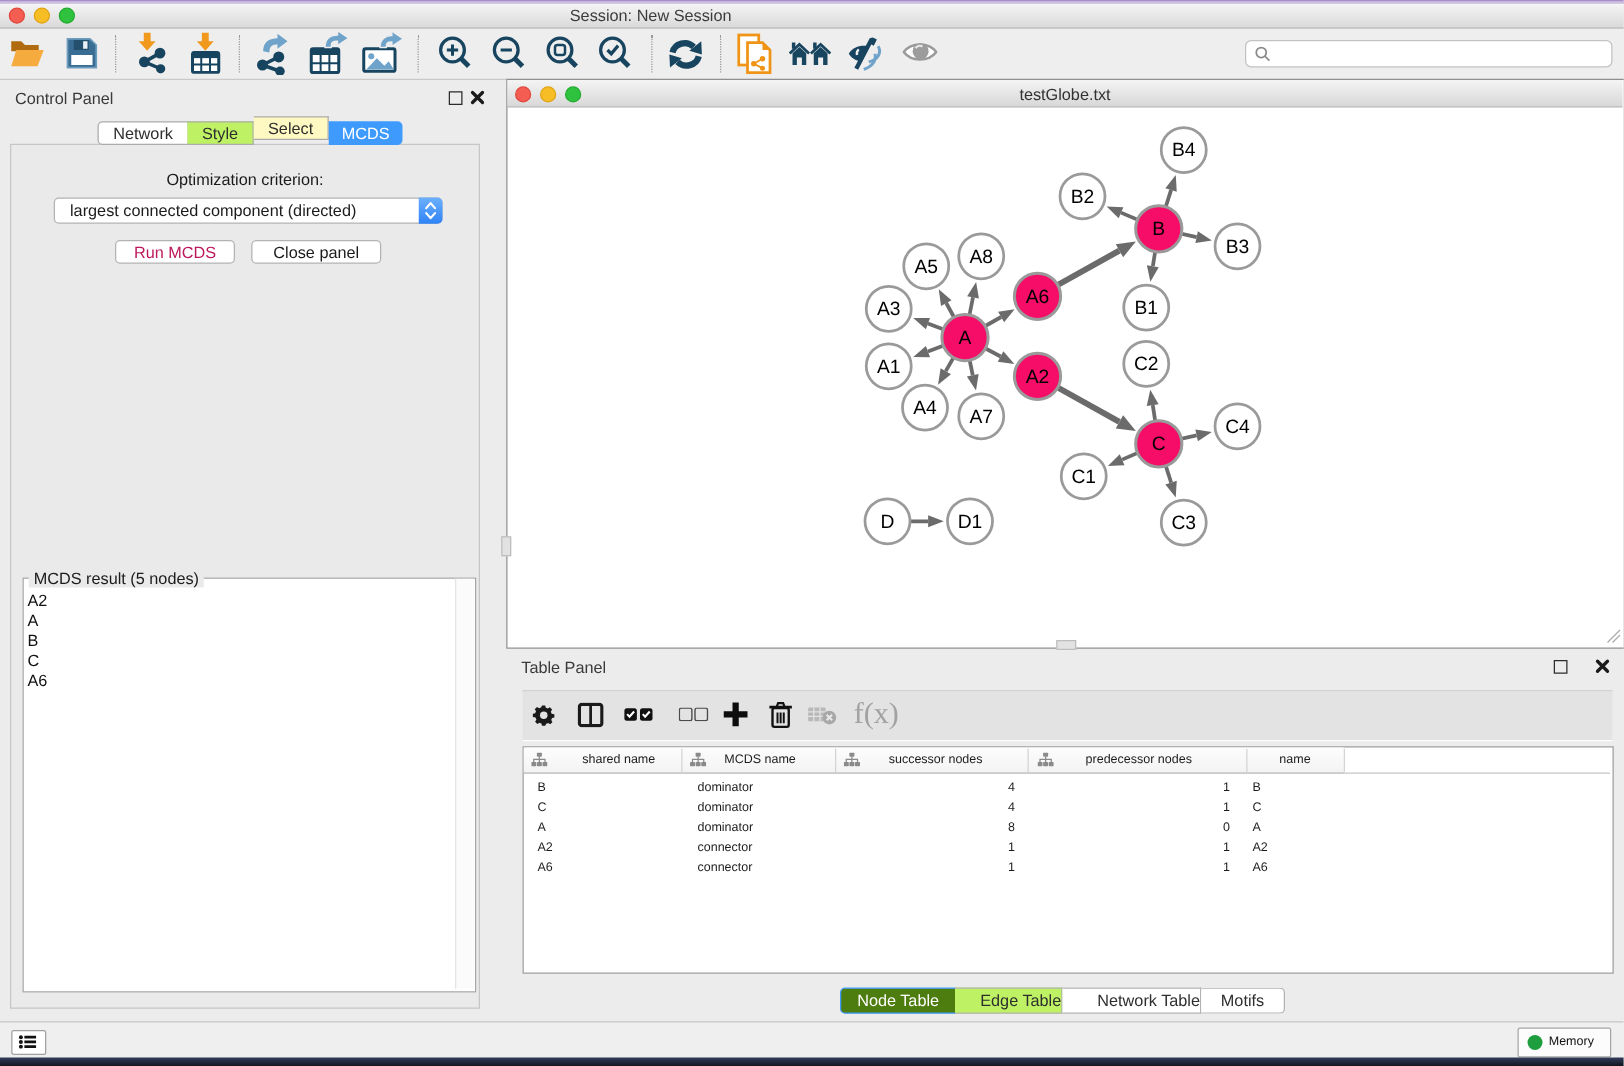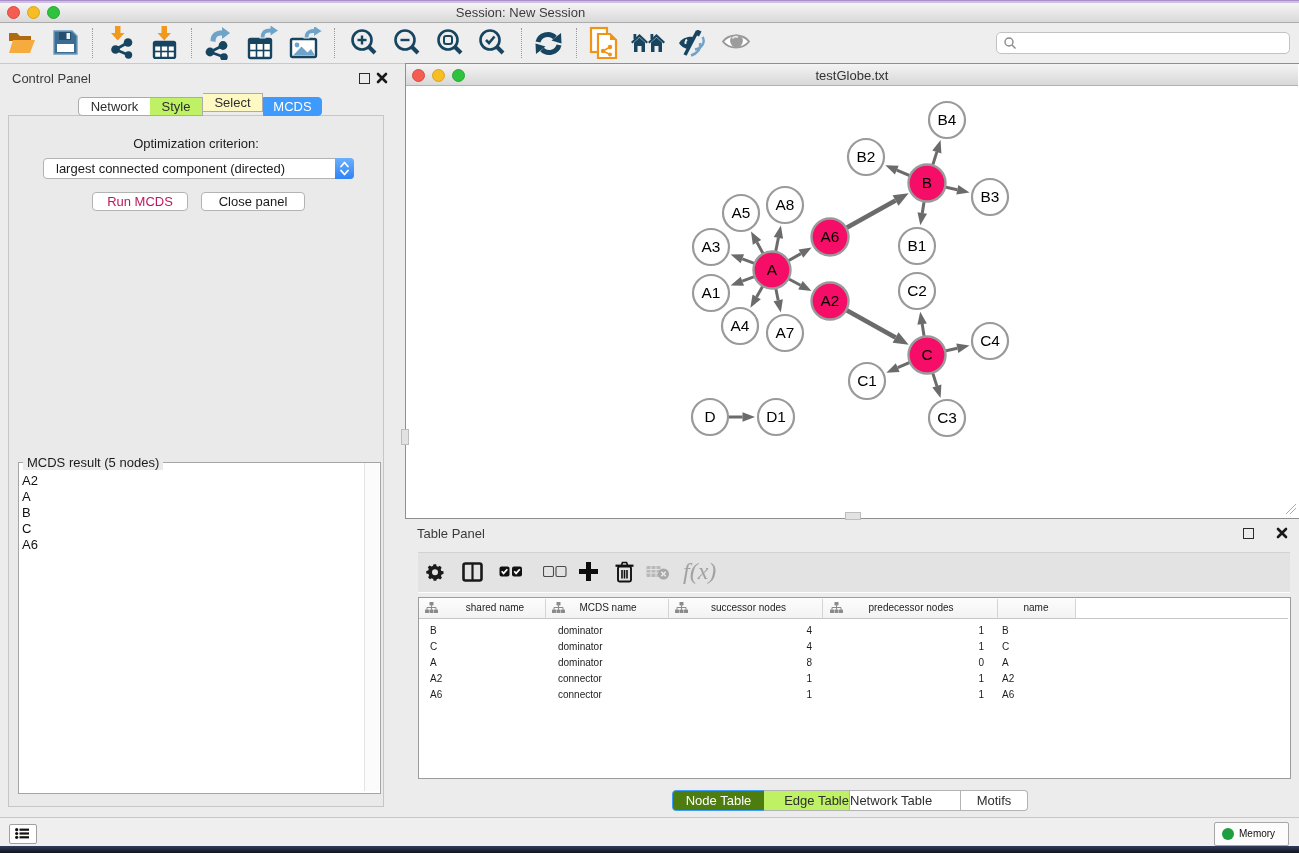--- a/index.html
+++ b/index.html
@@ -355,21 +355,21 @@
 <g stroke="#e3e3e3" stroke-width="1">
 <line x1="0.5" y1="4.5" x2="14.5" y2="4.5"></line>
       <line x1="0.5" y1="8" x2="14.5" y2="8"></line>
 <line x1="5" y1="1" x2="5" y2="12"></line>
       <line x1="10" y1="1" x2="10" y2="12"></line>
 </g>
 <circle cx="17.5" cy="9" r="5.5" fill="#a8a8a8"></circle>
 <path d="M15.3 6.8 L19.7 11.2 M19.7 6.8 L15.3 11.2" stroke="#e9e9e9" stroke-width="1.6"></path>
 </svg>
 
-<div class="abs" style="left:683px;top:558px;font-family:'Liberation Serif',serif;font-style:italic;font-size:24px;color:#a2a2a2">f(x)</div>
+<div class="abs" style="left:683px;top:558px;font-family:'Liberation Serif',serif;font-size:24px;color:#a2a2a2">f(x)</div>
 
 <div class="abs" style="left:418px;top:597px;width:871px;height:180px;background:#fff;border:1px solid #9c9c9c"></div>
 
 <div class="abs" style="left:419px;top:598px;width:656px;height:20px;background:linear-gradient(#fdfdfd,#f3f3f3);border-bottom:1px solid #c6c6c6"></div>
 <div class="abs" style="left:419px;top:598px;width:869px;height:20px;border-bottom:1px solid #c6c6c6"></div>
 
 <div class="abs" style="left:545px;top:599px;height:19px;border-left:1px solid #d4d4d4"></div>
 <div class="abs" style="left:668px;top:599px;height:19px;border-left:1px solid #d4d4d4"></div>
 <div class="abs" style="left:822px;top:599px;height:19px;border-left:1px solid #d4d4d4"></div>
 <div class="abs" style="left:997px;top:599px;height:19px;border-left:1px solid #d4d4d4"></div>
@@ -419,21 +419,21 @@
 <div class="abs t12" style="left:997px;top:602px;width:78px;text-align:center">name</div>
 
 <div class="abs t12" style="left:430px;top:623px;line-height:16px">B<br>C<br>A<br>A2<br>A6</div>
 <div class="abs t12" style="left:558px;top:623px;line-height:16px">dominator<br>dominator<br>dominator<br>connector<br>connector</div>
 <div class="abs t12" style="left:700px;top:623px;width:112px;text-align:right;line-height:16px">4<br>4<br>8<br>1<br>1</div>
 <div class="abs t12" style="left:880px;top:623px;width:104px;text-align:right;line-height:16px">1<br>1<br>0<br>1<br>1</div>
 <div class="abs t12" style="left:1002px;top:623px;line-height:16px">B<br>C<br>A<br>A2<br>A6</div>
 
 <div class="abs t13" style="left:672px;top:790px;width:91px;height:19px;background:#4d7c0f;border:1px solid #3e9bfd;border-radius:4px 0 0 4px;text-align:center;line-height:19px;color:#fff">Node Table</div>
 <div class="abs t13" style="left:764px;top:790px;width:85px;height:19px;background:#bef264;border:1px solid #b3b3b3;border-left:none;text-align:right;line-height:19px">Edge Table</div>
-<div class="abs t13" style="left:850px;top:790px;width:110px;height:19px;background:#fff;border:1px solid #b3b3b3;border-left:none;text-align:left;line-height:19px">Network Table</div>
+<div class="abs t13" style="left:850px;top:790px;width:110px;height:19px;background:#fff;border:1px solid #b3b3b3;border-left:none;text-align:right;line-height:19px">Network Table</div>
 <div class="abs t13" style="left:961px;top:790px;width:66px;height:19px;background:#fff;border:1px solid #b3b3b3;border-left:none;border-radius:0 4px 4px 0;text-align:center;line-height:19px">Motifs</div>
 
 <div class="abs" style="left:0;top:817px;width:1299px;height:29px;background:#efefef;border-top:1px solid #c6c6c6"></div>
 <div class="abs" style="left:9px;top:824px;width:26px;height:18px;background:#fff;border:1px solid #a0a0a0;border-radius:2px"></div>
 <svg class="abs" style="left:15px;top:828px" width="14" height="11" viewBox="0 0 14 11">
 <g fill="#111">
       <circle cx="1.7" cy="1.7" r="1.6"></circle>
       <circle cx="1.7" cy="5.5" r="1.6"></circle>
       <circle cx="1.7" cy="9.3" r="1.6"></circle>
 <rect x="4.5" y="0.6" width="9.5" height="2.2"></rect>

